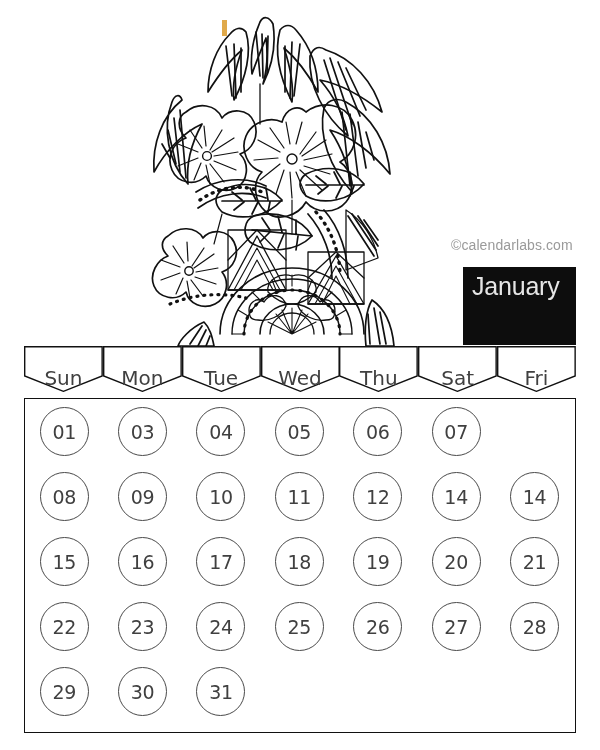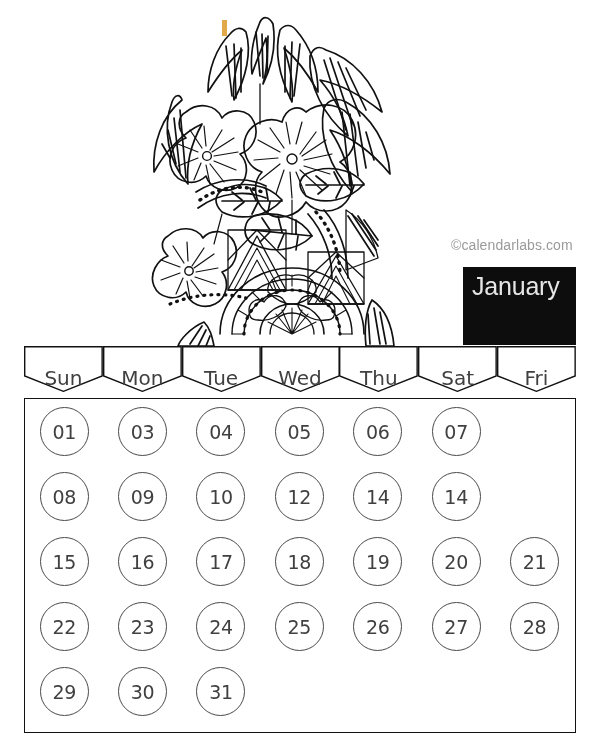--- a/index.html
+++ b/index.html
@@ -333,20 +333,23 @@
       <div class="date-cell">
         <div class="date-circle">08</div>
       </div>
       <div class="date-cell">
         <div class="date-circle">09</div>
       </div>
       <div class="date-cell">
         <div class="date-circle">10</div>
       </div>
       <div class="date-cell">
+        <div class="date-circle">11</div>
+      </div>
+      <div class="date-cell">
         <div class="date-circle">12</div>
       </div>
       <div class="date-cell">
         <div class="date-circle">14</div>
       </div>
       <div class="date-cell">
         <div class="date-circle">14</div>
       </div>
     </div>
     <div class="date-row">

